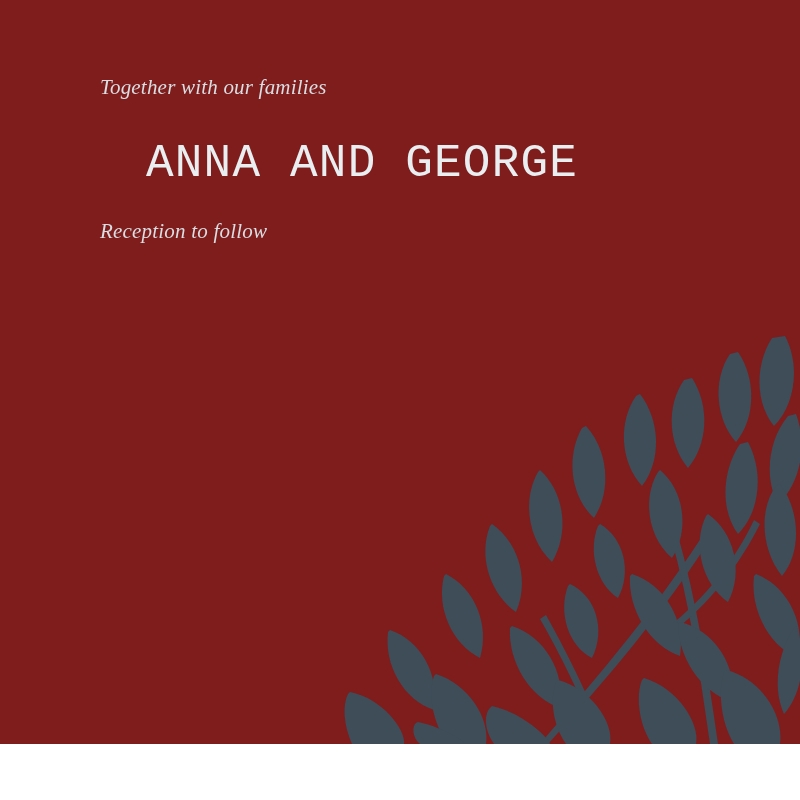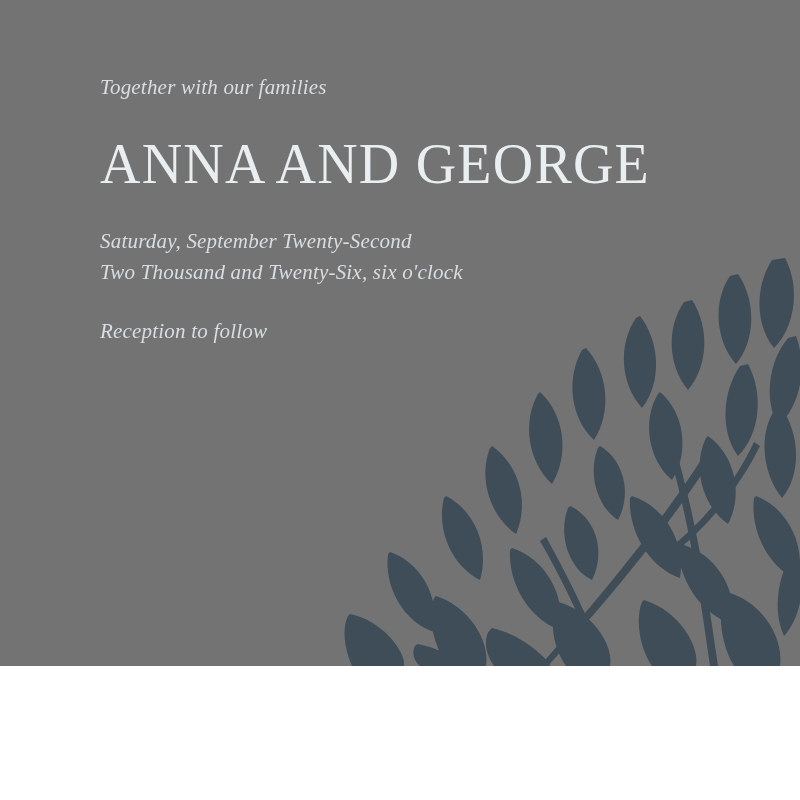--- a/index.html
+++ b/index.html
@@ -8,22 +8,22 @@
   }
   body {
     width: 800px;
     height: 800px;
     overflow: hidden;
     font-family: "Liberation Serif", serif;
   }
   #card {
     position: relative;
     width: 800px;
-    height: 666px;
-    background: #737373;
+    height: 744px;
+    background: #7f1d1d;
     overflow: hidden;
   }
   #foliage {
     position: absolute;
     right: 0;
     bottom: 0;
     width: 560px;
     height: 470px;
     pointer-events: none;
   }
@@ -37,29 +37,30 @@
   .intro-line {
     font-family: "Liberation Serif", serif;
     font-style: italic;
     font-size: 21px;
     line-height: 30px;
     color: #d8dee2;
     letter-spacing: 0.2px;
     white-space: nowrap;
   }
   #names {
-    font-family: Liberation Serif, serif;
-    font-size: 56px;
+    font-family: Liberation Mono, monospace;
+    font-size: 46px;
     line-height: 48px;
     color: #e9eef1;
     letter-spacing: 1.2px;
     margin-top: 38px;
     margin-bottom: 0;
     font-weight: normal;
     white-space: nowrap;
+    margin-left: 46px;
   }
   .date-line {
     font-family: "Liberation Serif", serif;
     font-style: italic;
     font-size: 21px;
     line-height: 31px;
     color: #d8dee2;
     letter-spacing: 0.2px;
     white-space: nowrap;
   }
@@ -132,22 +133,18 @@
       <path d="M556 352 C 568 382, 562 420, 544 440 C 532 414, 538 378, 554 354 Z"></path>
       <path d="M178 448 C 206 454, 224 468, 226 470 L 180 470 C 172 464, 172 452, 176 449 Z"></path>
     </g>
   </svg>
 
   <div id="text-block">
     <div class="intro-line">Together with our families</div>
 
     <h1 id="names">ANNA AND GEORGE</h1>
 
-    <div id="date-group">
-      <div class="date-line">Saturday, September Twenty-Second</div>
-      <div class="date-line">Two Thousand and Twenty-Six, six o'clock</div>
-    </div>
 
 
     <div id="reception">Reception to follow</div>
   </div>
 
 </div>
 
 </body></html>

